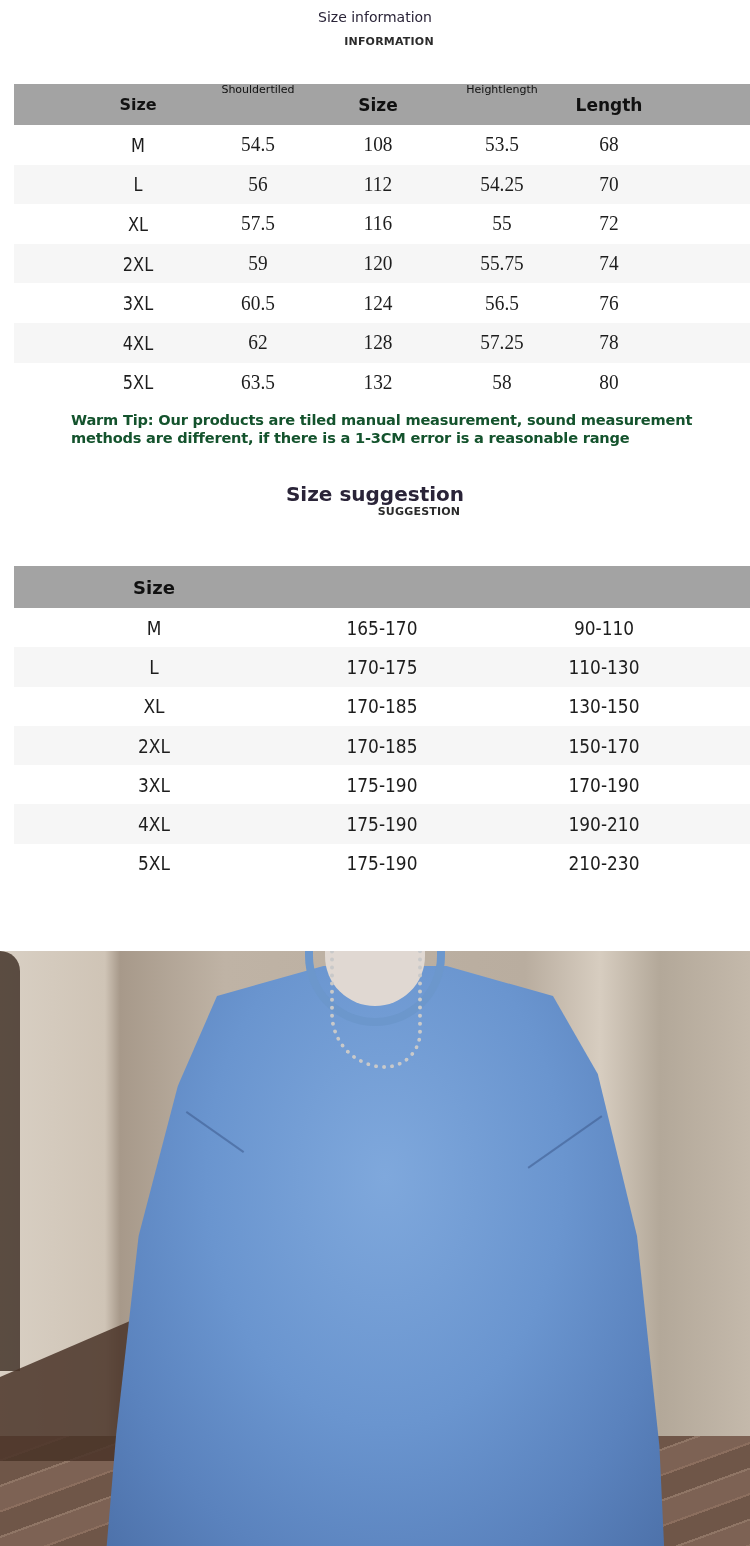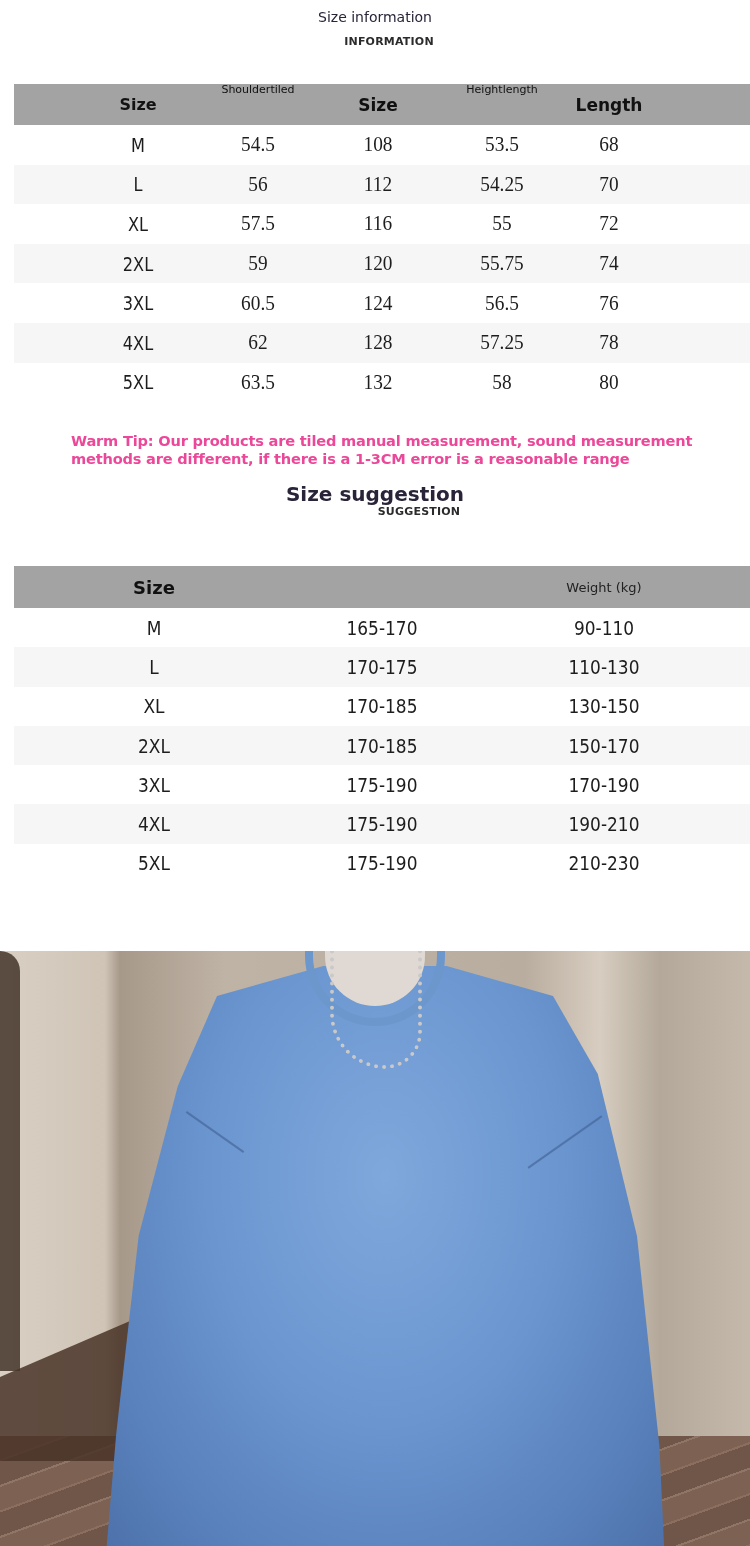--- a/index.html
+++ b/index.html
@@ -28,22 +28,22 @@
   #t1 .c3 { left: 448px; width: 80px; }
   #t1 .c4 { left: 555px; width: 80px; }
   #t1 .hbig { font-family: "DejaVu Sans", sans-serif; font-weight: bold; font-size: 16px; color: #111; }
   #t1 .hsmall { font-family: "DejaVu Sans", sans-serif; font-size: 11px; line-height: 12px;
                 color: #111; text-align: left; justify-content: center; flex-direction: row; align-items: flex-start; }
   #t1 .hsmall span { display:block; }
   #t1 .val { font-family: "Liberation Serif", "DejaVu Serif", serif; font-size: 21px; color: #1d1d1d;
              transform: scaleX(0.92); }
   #t1 .sz { font-family: "DejaVu Sans", sans-serif; font-size: 19px; color: #1d1d1d; transform: scaleX(0.85); }
 
-  .tip { position: absolute; left: 71px; top: 432px; width: 640px; font-family: "DejaVu Sans", sans-serif;
-         font-weight: bold; font-size: 14.6px; line-height: 18px; color: #ec4899; letter-spacing: -0.2px; }
+  .tip { position: absolute; left: 71px; top: 411px; width: 640px; font-family: "DejaVu Sans", sans-serif;
+         font-weight: bold; font-size: 14.6px; line-height: 18px; color: #14532d; letter-spacing: -0.2px; }
 
   
   #t2 { top: 566px; }
   #t2 .row { height: 39.3px; }
   #t2 .row.head { height: 42px; }
   #t2 .c0 { left: 90px; width: 100px; }
   #t2 .c1 { left: 308px; width: 120px; }
   #t2 .c2 { left: 530px; width: 120px; }
   #t2 .hbig { font-family: "DejaVu Sans", sans-serif; font-weight: bold; font-size: 18px; color: #111; }
   #t2 .hsmall { font-family: "DejaVu Sans", sans-serif; font-size: 13px; color: #222; }
@@ -140,21 +140,20 @@
 </div>
 
 <div class="tip">Warm Tip: Our products are tiled manual measurement, sound measurement methods are different, if there is a 1-3CM error is a reasonable range</div>
 
 <div class="title main" style="top:482px; font-size:20px; font-weight:bold;">Size suggestion</div>
 <div class="title sub" style="top:505px;padding-left:44px;">SUGGESTION</div>
 
 <div class="tbl" id="t2">
   <div class="row head">
     <div class="cell c0 hbig">Size</div>
-    <div class="cell c2 hsmall">Weight (kg)</div>
   </div>
   <div class="row">
     <div class="cell c0 val">M</div>
     <div class="cell c1 val">165-170</div>
     <div class="cell c2 val">90-110</div>
   </div>
   <div class="row shade">
     <div class="cell c0 val">L</div>
     <div class="cell c1 val">170-175</div>
     <div class="cell c2 val">110-130</div>

